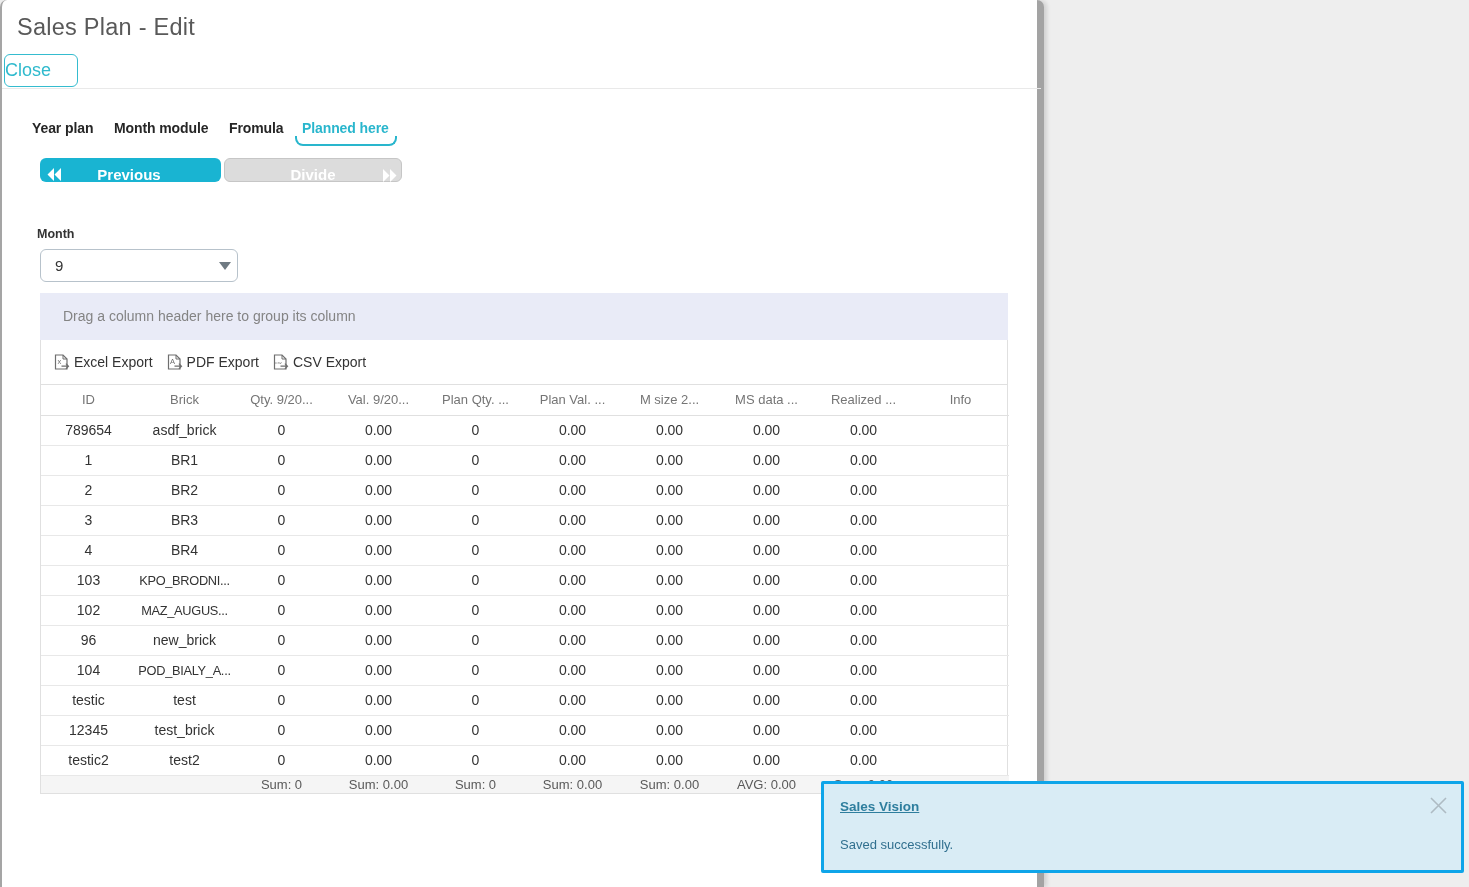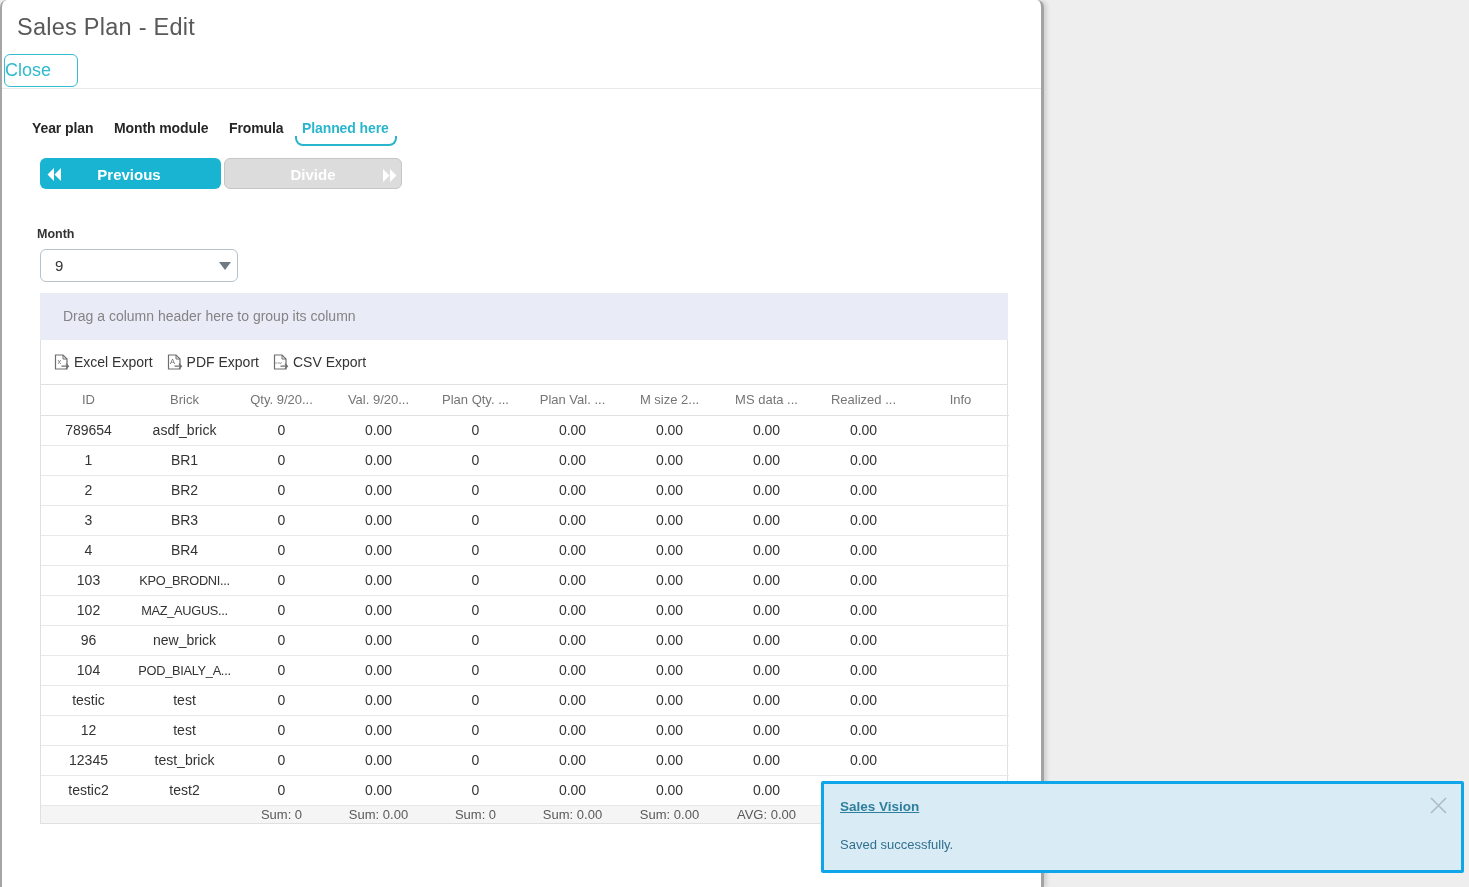--- a/index.html
+++ b/index.html
@@ -1,36 +1,36 @@
 <!DOCTYPE html>
 <html><head>
 <meta charset="utf-8">
 <style>
 * { margin:0; padding:0; box-sizing:border-box; }
 html,body { width:1469px; height:887px; background:#eeeeee; font-family:"Liberation Sans", sans-serif; overflow:hidden; }
 .panel {
   position:absolute; left:0; top:0; width:1044px; height:887px;
   background:#fff;
   border-left:2px solid #a5a5a5;
-  border-right:3px solid #a3a3a3;
+  border-right:7px solid #a3a3a3;
   border-radius:7px 7px 0 0;
   box-shadow:3px 0 4px rgba(0,0,0,0.12);
 }
 .title { position:absolute; left:15px; top:14px; font-size:23.5px; color:#595959; letter-spacing:0.25px; }
 .closebtn {
   position:absolute; left:2px; top:54px; width:74px; height:33px;
   border:1px solid #35bccf; border-radius:6px; color:#2fbacd;
   font-size:18px; line-height:31px; text-align:left;
 }
 .sep1 { position:absolute; left:0; top:88px; width:1039px; height:1px; background:#e9e9e9; }
 .tab { position:absolute; top:120px; font-size:14px; font-weight:bold; color:#262626; letter-spacing:-0.1px; }
 .tab.active { color:#29b6cd; }
 .tabline { position:absolute; left:293px; top:136px; width:102px; height:10px;
   border:2px solid #29b6cd; border-top:none; border-radius:0 0 8px 8px; }
-.btn { position:absolute; top:158px; height:31px; border-radius:6px;
+.btn { position:absolute; top:158px; height:24px; border-radius:6px;
   color:#fff; font-size:15px; font-weight:bold; text-align:center; line-height:33px; }
 .btn-prev { left:38px; width:181px; background:#19b4d2; padding-right:3px; }
 .btn-div { left:222px; width:178px; background:#dcdcdc; border:1px solid #c6c6c6; line-height:31px; }
 .btn svg { position:absolute; }
 .monthlbl { position:absolute; left:35px; top:227px; font-size:12.5px; font-weight:bold; color:#333; }
 .select { position:absolute; left:38px; top:249px; width:198px; height:33px;
   border:1px solid #b7c2cb; border-radius:6px; font-size:15px; color:#333; }
 .select .val { position:absolute; left:14px; top:7px; }
 .select .caret { position:absolute; right:6px; top:12px; width:0; height:0;
   border-left:6.5px solid transparent; border-right:6.5px solid transparent; border-top:8px solid #6f7a82; }
@@ -250,32 +250,20 @@
               <td>0</td>
               <td>0.00</td>
               <td>0</td>
               <td>0.00</td>
               <td>0.00</td>
               <td>0.00</td>
               <td>0.00</td>
               <td></td>
             </tr>
       <tr>
-              <td>12</td>
-              <td>test</td>
-              <td>0</td>
-              <td>0.00</td>
-              <td>0</td>
-              <td>0.00</td>
-              <td>0.00</td>
-              <td>0.00</td>
-              <td>0.00</td>
-              <td></td>
-            </tr>
-      <tr>
               <td>12345</td>
               <td>test_brick</td>
               <td>0</td>
               <td>0.00</td>
               <td>0</td>
               <td>0.00</td>
               <td>0.00</td>
               <td>0.00</td>
               <td>0.00</td>
               <td></td>

